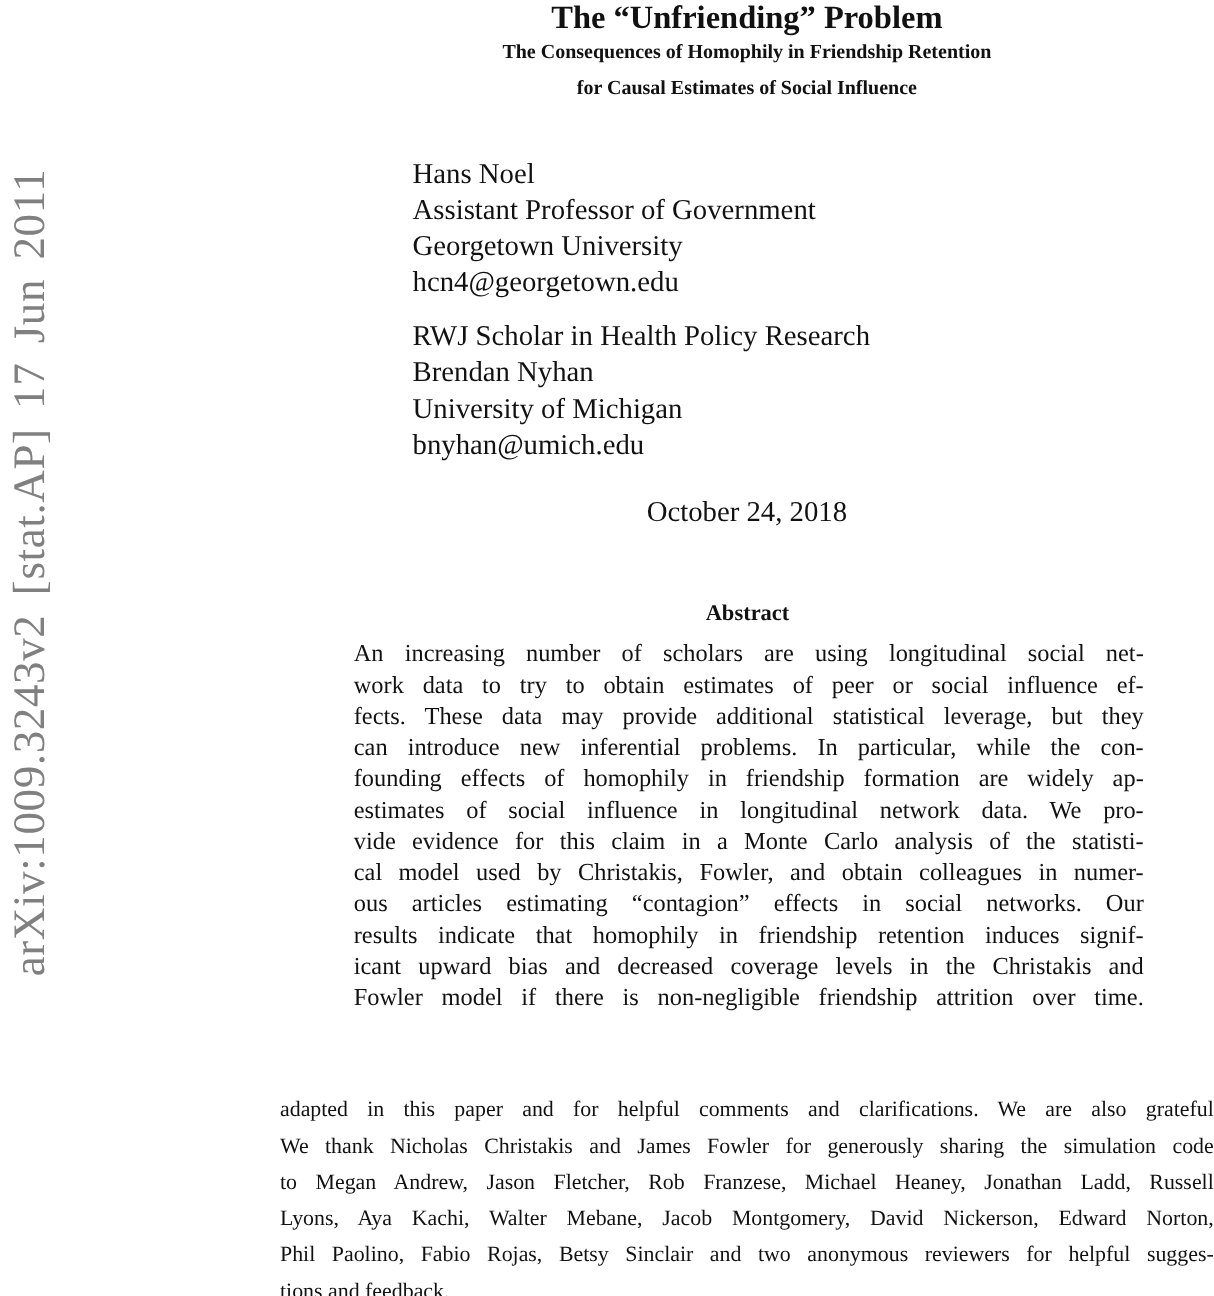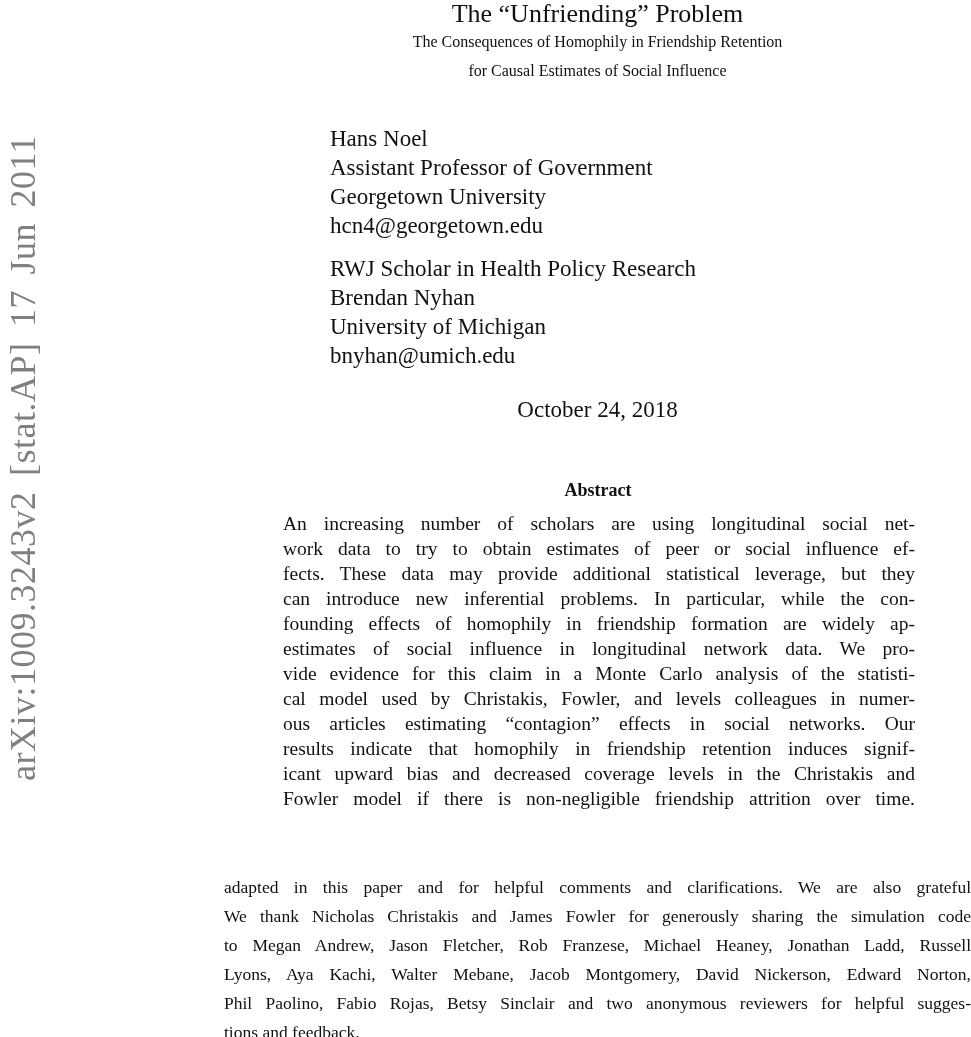--- a/index.html
+++ b/index.html
@@ -34,21 +34,21 @@
       letter-spacing: 0.5px;
       word-spacing: 6px;
     }
     .title-block {
       position: absolute;
       left: 230px;
       width: 735px;
       top: 0px;
       text-align: center;
       font-family: "Liberation Serif", serif;
-      font-weight: normal;
+      font-weight: bold;
     }
     .title-main {
       font-size: 26px;
       line-height: 27px;
       margin-top: 0px;
     }
     .title-sub {
       font-size: 16px;
       line-height: 29px;
     }
@@ -153,21 +153,21 @@
 <div class="abstract-heading">Abstract</div>
 
 <div class="abstract-body">
   <span class="line">An increasing number of scholars are using longitudinal social net-</span>
   <span class="line">work data to try to obtain estimates of peer or social influence ef-</span>
   <span class="line">fects. These data may provide additional statistical leverage, but they</span>
   <span class="line">can introduce new inferential problems.  In particular, while the con-</span>
   <span class="line">founding effects of homophily in friendship formation are widely ap-</span>
   <span class="line">estimates of social influence in longitudinal network data.  We pro-</span>
   <span class="line">vide evidence for this claim in a Monte Carlo analysis of the statisti-</span>
-  <span class="line">cal model used by Christakis, Fowler, and levels colleagues in numer-</span>
+  <span class="line">cal model used by Christakis, Fowler, and obtain colleagues in numer-</span>
   <span class="line">ous articles estimating “contagion” effects in social networks.  Our</span>
   <span class="line">results indicate that homophily in friendship retention induces signif-</span>
   <span class="line">icant upward bias and decreased coverage levels in the Christakis and</span>
   <span class="line last">Fowler model if there is non-negligible friendship attrition over time.</span>
 </div>
 
 <div class="thanks">
   <span class="line">adapted in this paper and for helpful comments and clarifications.  We are also grateful</span>
   <span class="line">We thank Nicholas Christakis and James Fowler for generously sharing the simulation code</span>
   <span class="line">to Megan Andrew, Jason Fletcher, Rob Franzese, Michael Heaney, Jonathan Ladd, Russell</span>

